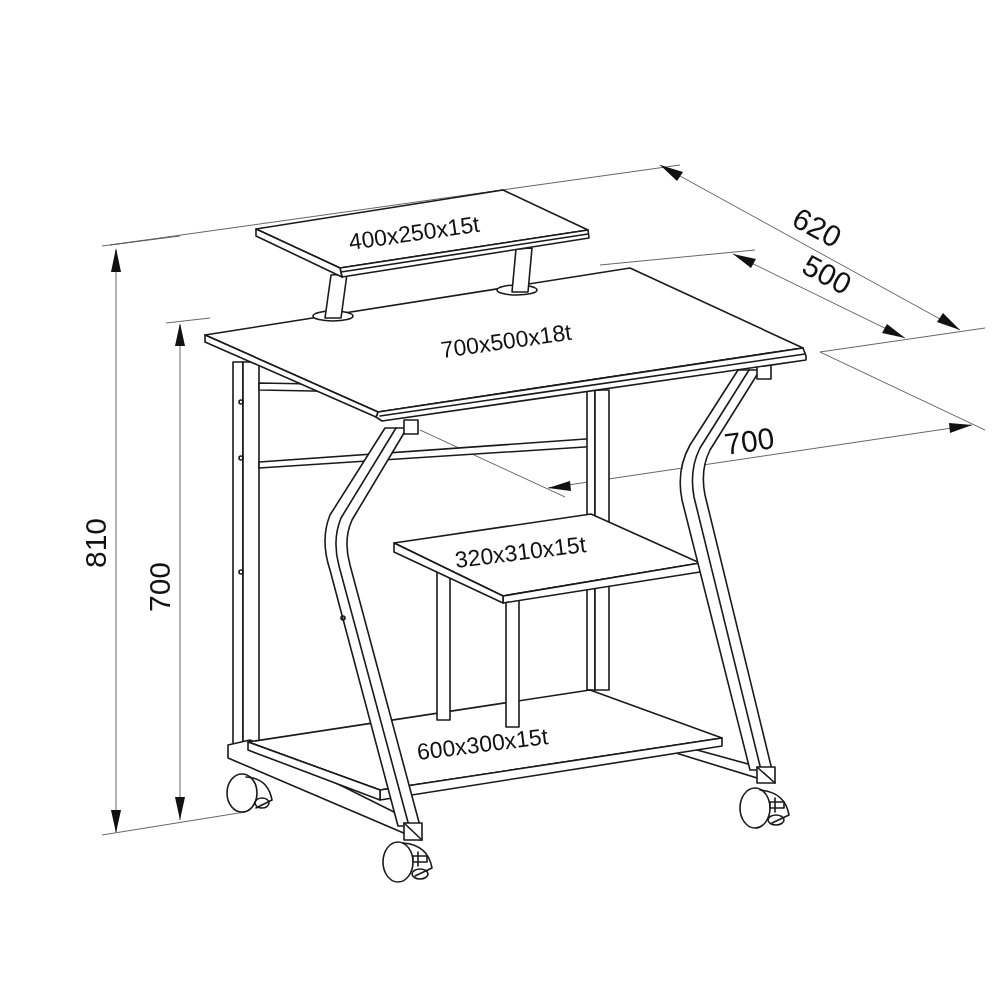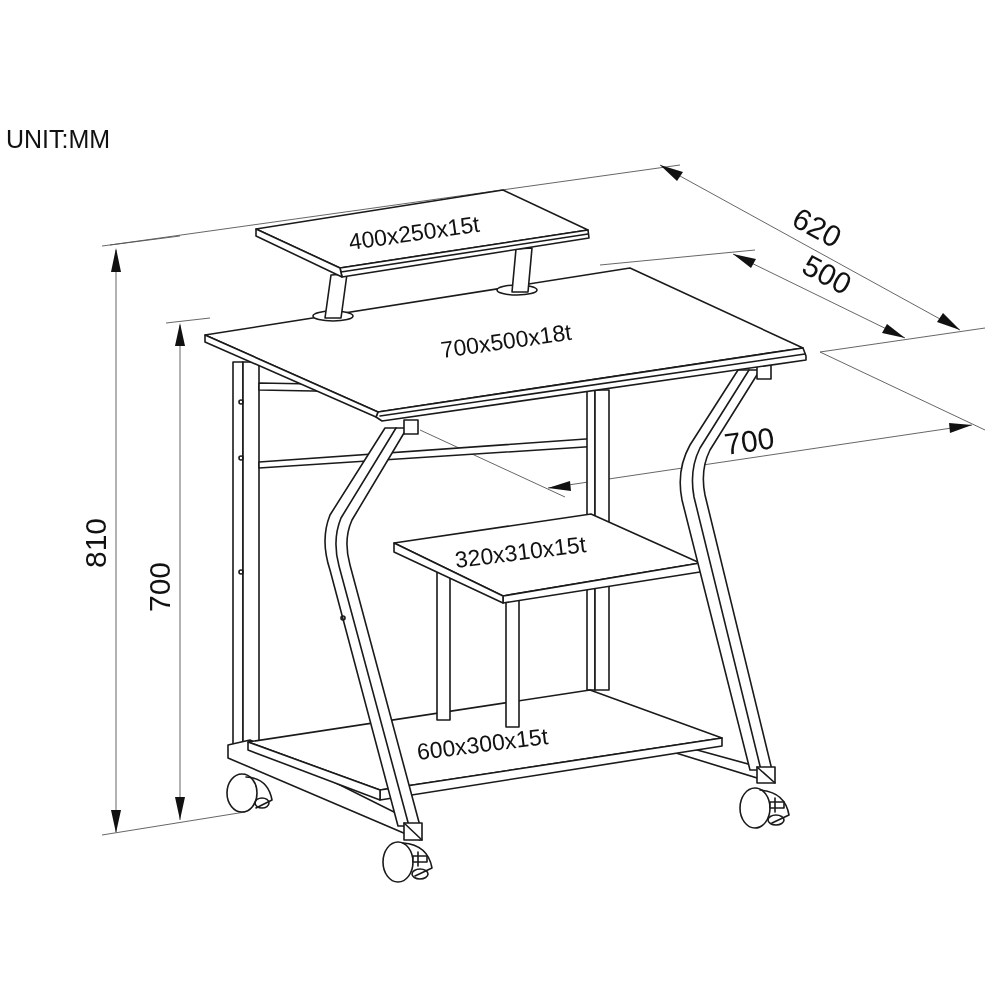--- a/index.html
+++ b/index.html
@@ -14,21 +14,20 @@
     .ln { fill: #ffffff; stroke: #1a1a1a; stroke-width: 1.6; stroke-linejoin: round; }
     .ol { fill: none; stroke: #1a1a1a; stroke-width: 1.6; stroke-linejoin: round; stroke-linecap: round; }
     .thin { fill: none; stroke: #555; stroke-width: 0.9; }
     .arrow { fill: #111; stroke: none; }
     .lbl { font-family: "Liberation Sans", sans-serif; fill: #111; }
   </style>
 </head>
 <body>
 
 <div class="spec">
-  <div>UNIT:MM</div>
 </div>
 
 <svg width="1000" height="1000" viewBox="0 0 1000 1000">
 
   <g>
 
     <line class="thin" x1="110" y1="245" x2="680" y2="165"></line>
 
     <line class="thin" x1="600" y1="265" x2="755" y2="250"></line>
 

